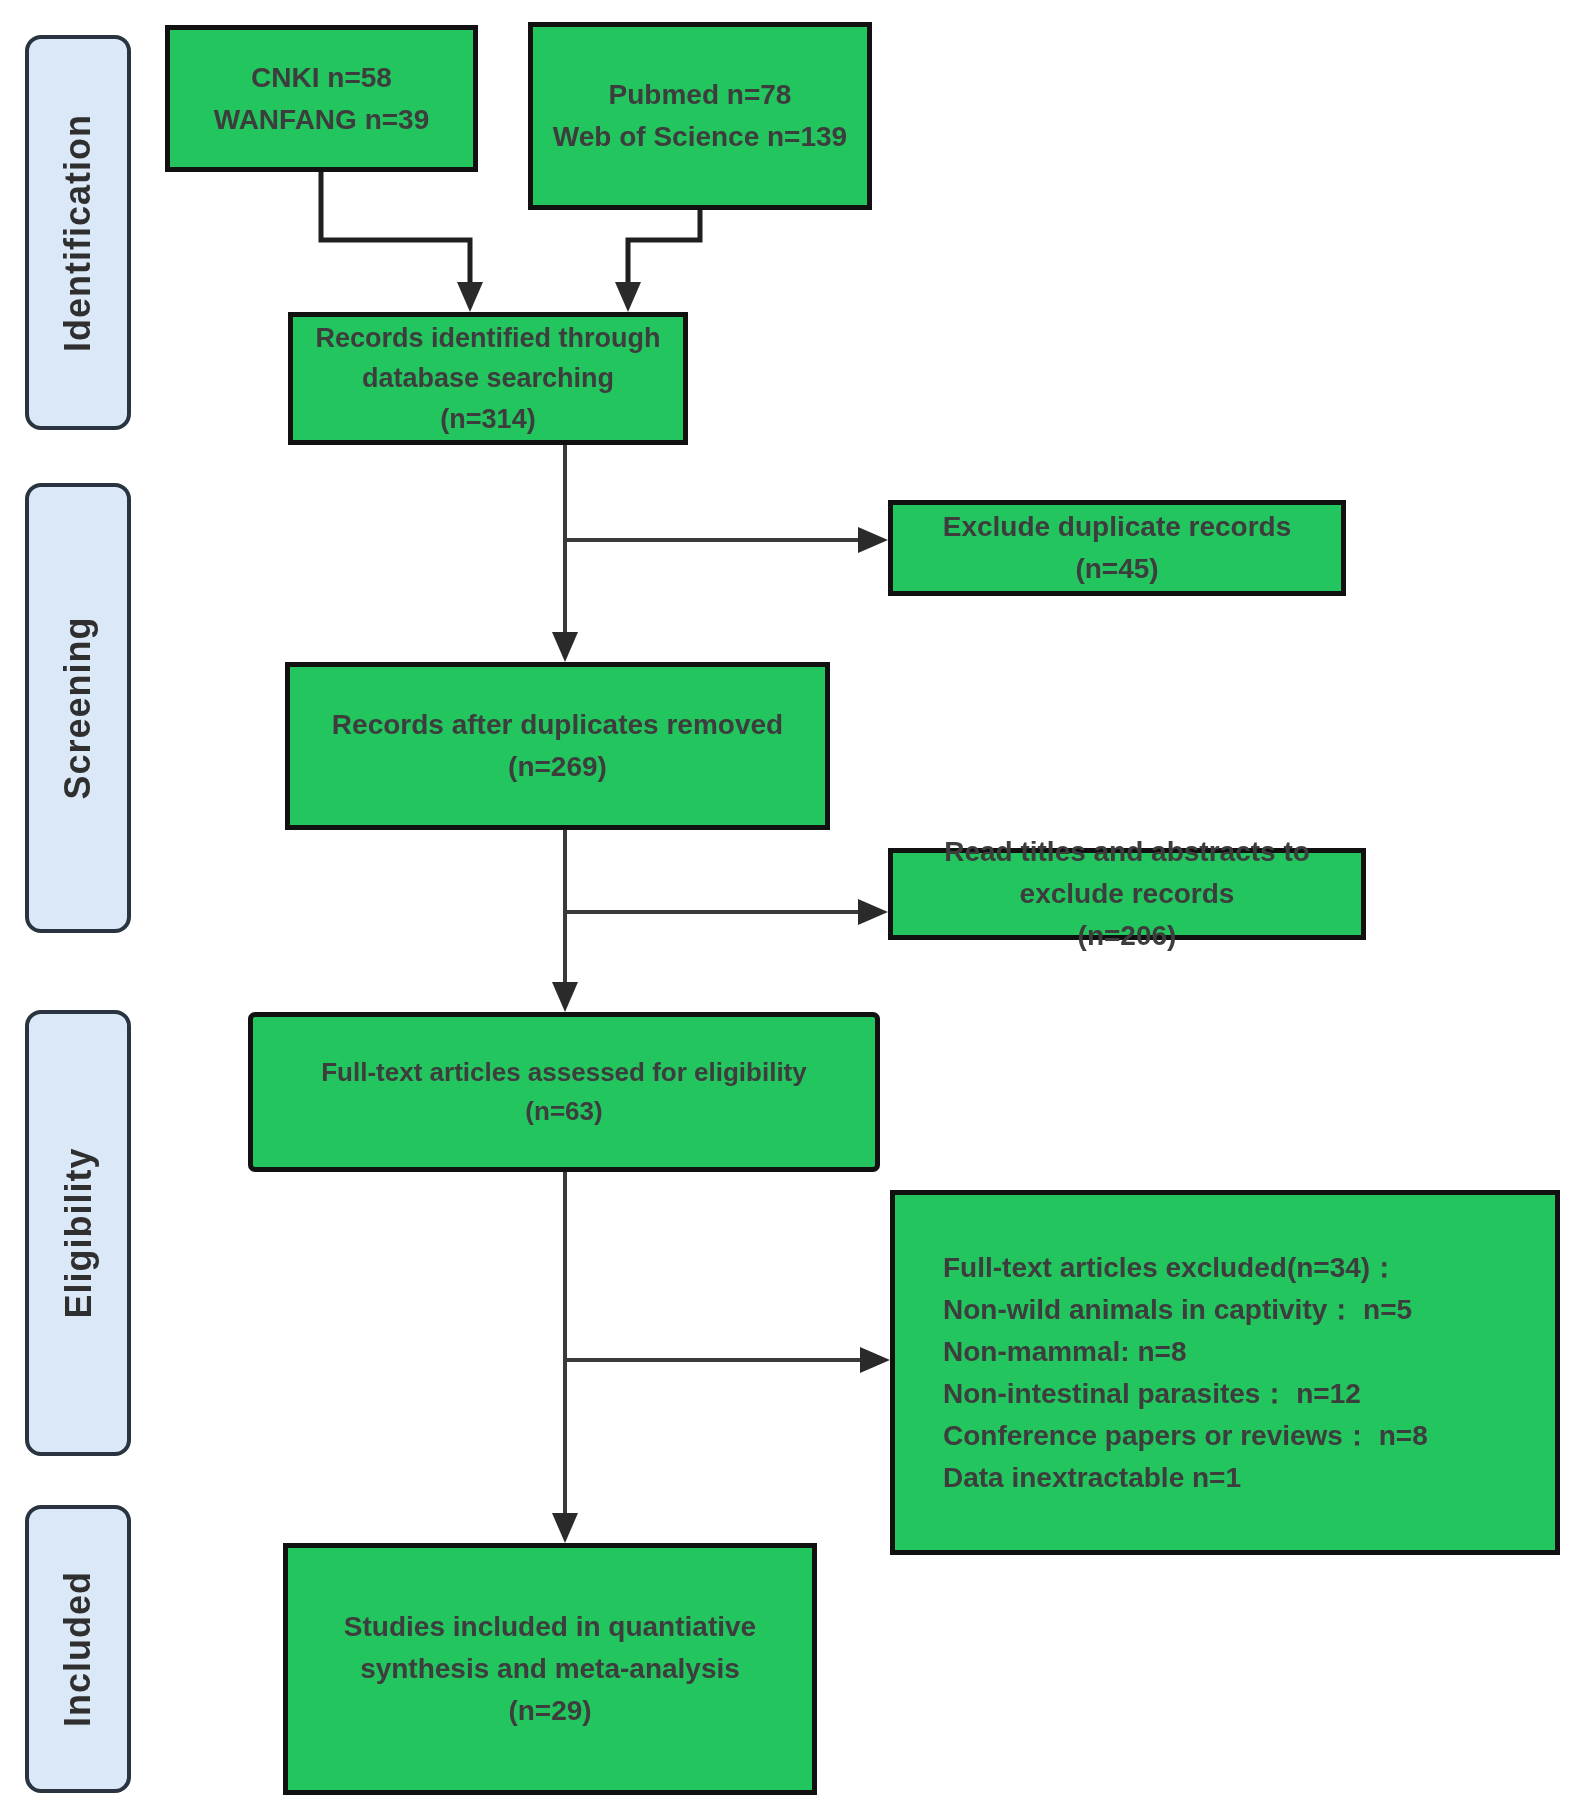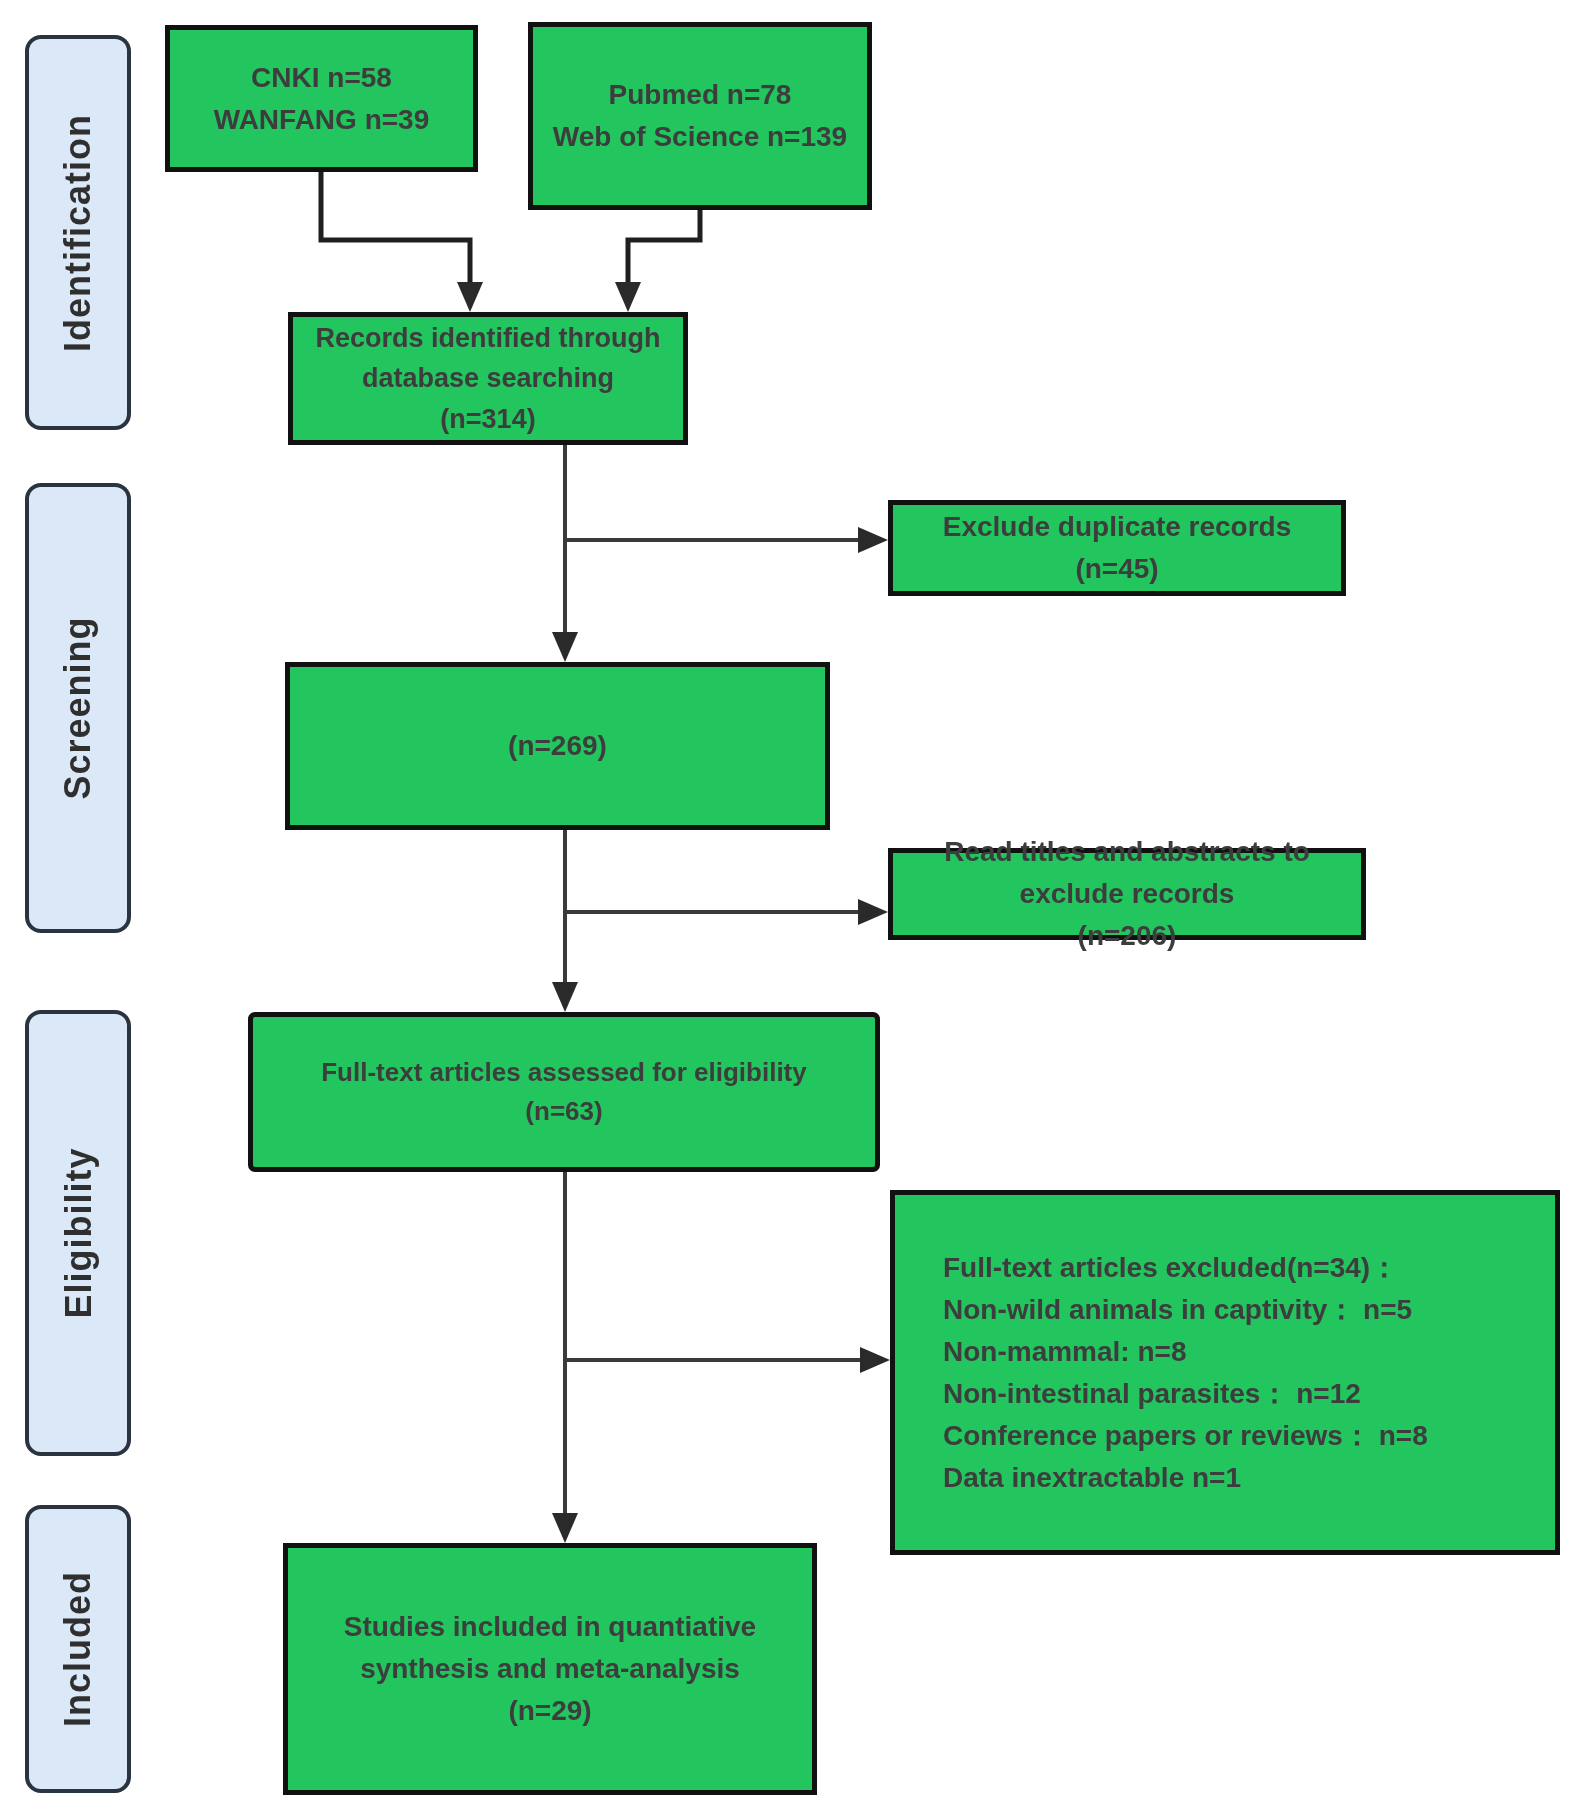--- a/index.html
+++ b/index.html
@@ -95,20 +95,21 @@
     <span class="ln">database searching</span>
     <span class="ln">(n=314)</span>
   </div>
 
   <div class="box" style="left:888px;top:492px;width:458px;height:96px;margin-top:8px;">
     <span class="ln">Exclude duplicate records</span>
     <span class="ln">(n=45)</span>
   </div>
 
   <div class="box" style="left:285px;top:662px;width:545px;height:168px;">
+    <span class="ln">Records after duplicates removed</span>
     <span class="ln">(n=269)</span>
   </div>
 
   <div class="box" style="left:888px;top:848px;width:478px;height:92px;">
     <span class="ln">Read titles and abstracts to</span>
     <span class="ln">exclude records</span>
     <span class="ln">(n=206)</span>
   </div>
 
   <div class="box" id="box-fulltext" style="left:248px;top:1012px;width:632px;height:160px;">

